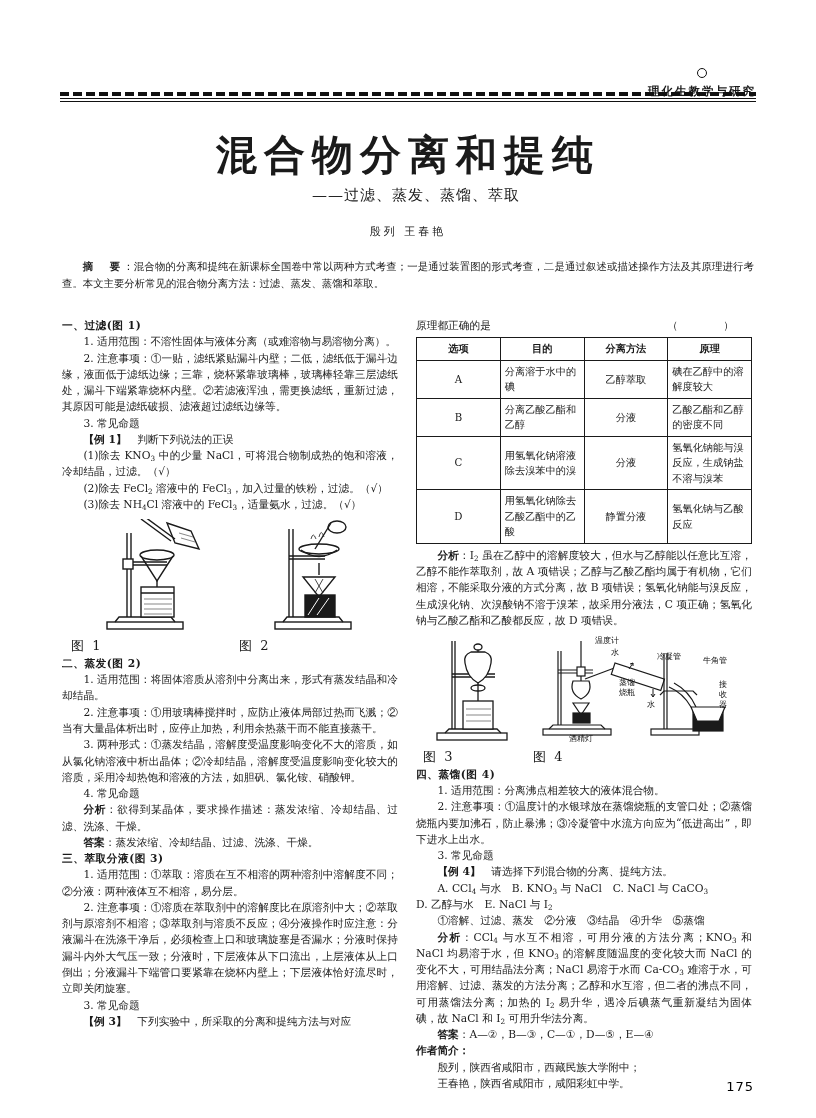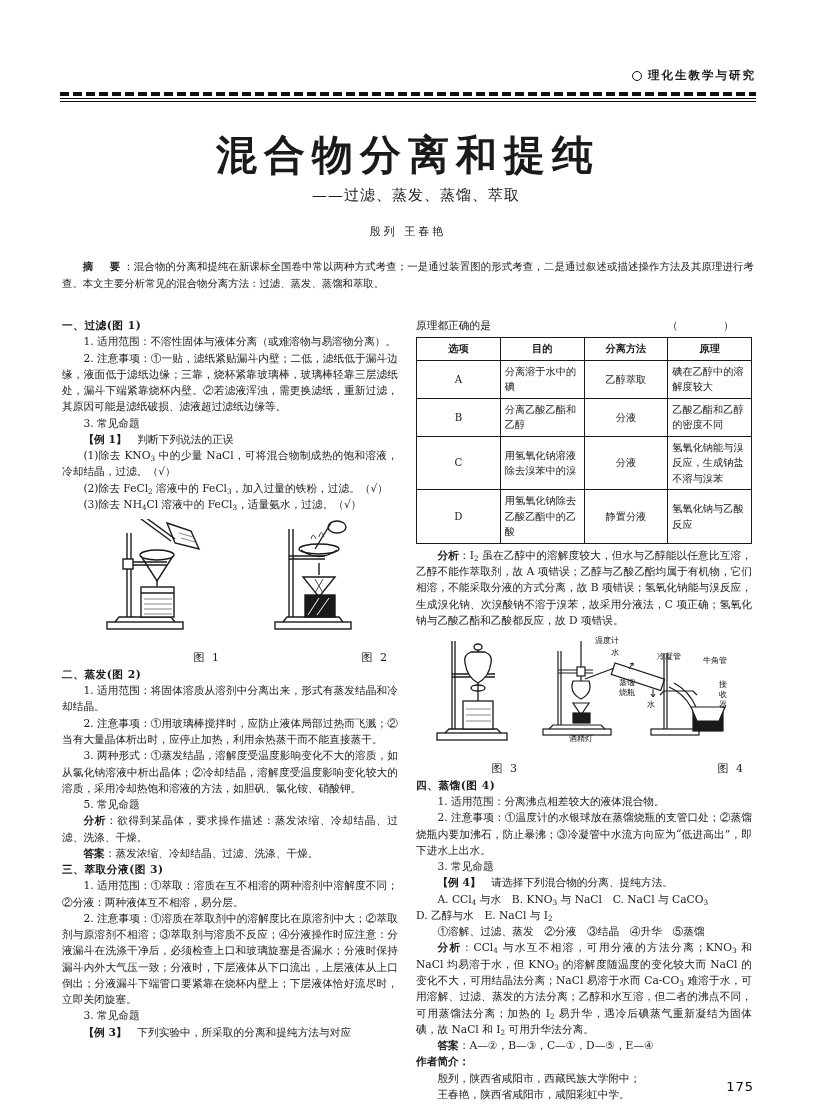--- a/index.html
+++ b/index.html
@@ -11,20 +11,21 @@
   .page{position:absolute;inset:0;}
 
   
   .runhead{
     position:absolute;left:60px;right:60px;top:68px;height:22px;
   }
   .runhead-right{
     position:absolute;right:0;top:0;display:flex;align-items:center;gap:6px;
     font-size:11.5px;font-weight:bold;letter-spacing:2px;
     font-family:Liberation Sans, sans-serif;
+    flex-direction:column;
   }
   .runhead-dot{
     width:8px;height:8px;border:1.4px solid #111;border-radius:50%;
     display:inline-block;
   }
   .rule-wrap{position:absolute;left:60px;right:60px;top:92px;}
   .rule-dash{
     height:4px;
     background:repeating-linear-gradient(to right,#111 0 9px,transparent 9px 13px);
   }
@@ -63,21 +64,21 @@
   .col p{margin:0;text-align:justify;}
   .p-ind{text-indent:2em;}
   .sec-h{font-weight:bold;letter-spacing:0.5px;margin-top:1px;}
   .bold{font-weight:bold;}
   .ex{font-weight:bold;}
   sub{font-size:.68em;vertical-align:-.22em;}
   .blank{display:inline-block;border-bottom:1px solid #1a1a1a;width:62px;}
 
   
   .figrow{display:flex;justify-content:space-around;align-items:flex-end;margin:4px 0 0;}
-  .figcap{text-align:right;font-size:11px;letter-spacing:2px;margin-top:16px;}
+  .figcap{text-align:left;font-size:13px;letter-spacing:2px;margin-top:2px;}
   .fig-left-wrap{margin-top:6px;}
 
   
   .q-line{position:relative;font-size:10.7px;margin-bottom:3px;}
   .q-paren{position:absolute;right:10px;top:0;letter-spacing:8px;}
   table.opt{
     border-collapse:collapse;width:100%;font-size:10.2px;
     table-layout:fixed;
     border-radius:26px;
   }
@@ -198,21 +199,21 @@
           <div></div>
 
         <div class="figcap">图 2</div>
       </div>
     </div>
 
     <p class="sec-h">二、蒸发(图 2)</p>
     <p class="p-ind">1. 适用范围：将固体溶质从溶剂中分离出来，形式有蒸发结晶和冷却结晶。</p>
     <p class="p-ind">2. 注意事项：①用玻璃棒搅拌时，应防止液体局部过热而飞溅；②当有大量晶体析出时，应停止加热，利用余热蒸干而不能直接蒸干。</p>
     <p class="p-ind">3. 两种形式：①蒸发结晶，溶解度受温度影响变化不大的溶质，如从氯化钠溶液中析出晶体；②冷却结晶，溶解度受温度影响变化较大的溶质，采用冷却热饱和溶液的方法，如胆矾、氯化铵、硝酸钾。</p>
-    <p class="p-ind">5. 常见命题</p>
+    <p class="p-ind">4. 常见命题</p>
     <p class="p-ind"><span class="bold">分析</span><span>：欲得到某晶体，要求操作描述：蒸发浓缩、冷却结晶、过滤、洗涤、干燥。</span></p>
     <p class="p-ind"><span class="bold">答案</span><span>：蒸发浓缩、冷却结晶、过滤、洗涤、干燥。</span></p>
 
     <p class="sec-h">三、萃取分液(图 3)</p>
     <p class="p-ind">1. 适用范围：①萃取：溶质在互不相溶的两种溶剂中溶解度不同；②分液：两种液体互不相溶，易分层。</p>
     <p class="p-ind">2. 注意事项：①溶质在萃取剂中的溶解度比在原溶剂中大；②萃取剂与原溶剂不相溶；③萃取剂与溶质不反应；④分液操作时应注意：分液漏斗在洗涤干净后，必须检查上口和玻璃旋塞是否漏水；分液时保持漏斗内外大气压一致；分液时，下层液体从下口流出，上层液体从上口倒出；分液漏斗下端管口要紧靠在烧杯内壁上；下层液体恰好流尽时，立即关闭旋塞。</p>
     <p class="p-ind">3. 常见命题</p>
     <p class="p-ind"><span class="ex">【例 3】</span><span>　下列实验中，所采取的分离和提纯方法与对应</span></p>
   </div>
 

